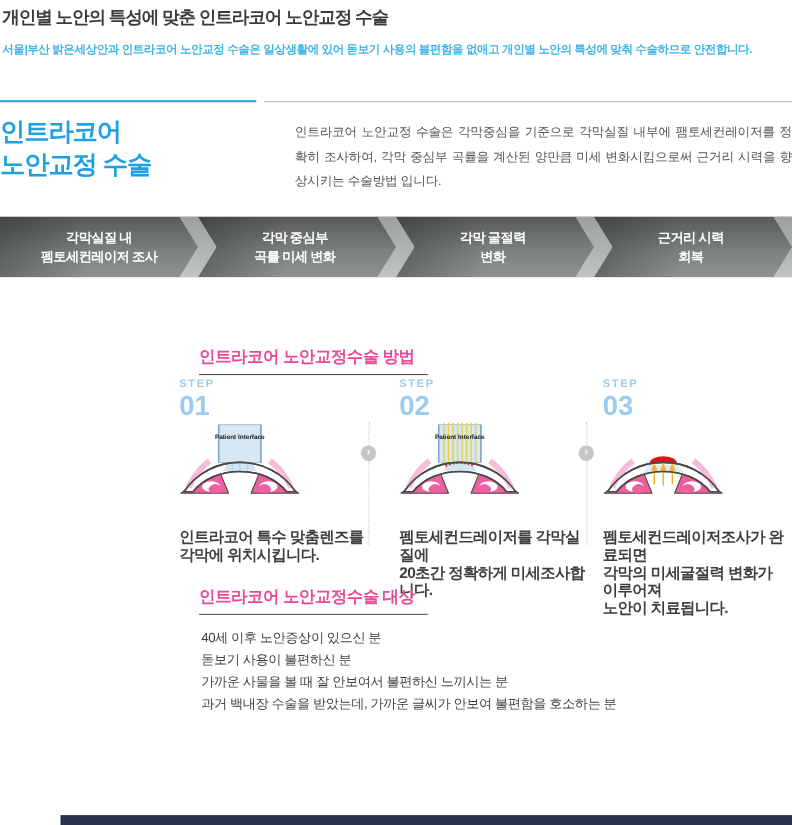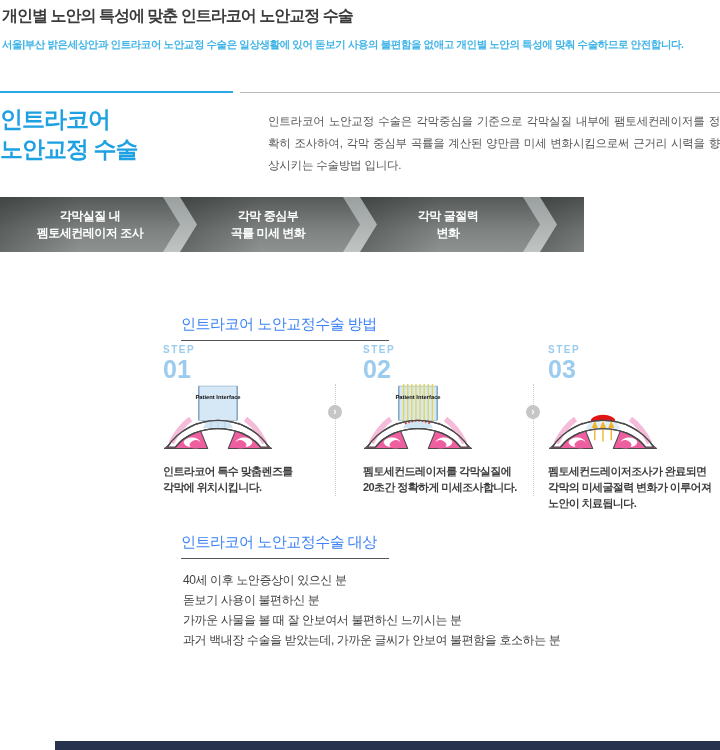--- a/index.html
+++ b/index.html
@@ -11,42 +11,42 @@
     color:#3b3b3b;letter-spacing:-1px;white-space:nowrap;}
   .page-subtitle{position:absolute;left:2px;top:38px;font-size:10.5px;font-weight:700;
     color:#41b5e7;letter-spacing:-0.4px;white-space:nowrap;}
   .rule-blue{position:absolute;left:0;top:91px;width:233px;height:2px;background:#2ba7e1;}
   .rule-gray{position:absolute;left:240px;top:92px;width:480px;height:1px;background:#bcbcbc;}
   .intro-heading{position:absolute;left:0;top:104px;font-size:23px;font-weight:700;
     color:#1ea1e2;line-height:30px;letter-spacing:-1px;}
   .intro-desc{position:absolute;left:268px;top:110px;width:452px;font-size:11.5px;
     line-height:22px;color:#555;text-align:justify;letter-spacing:-0.2px;font-weight:500;}
   
-  .band{position:absolute;left:0;top:197px;width:584px;height:55px;overflow:hidden;
-    background:linear-gradient(180deg,#565b5a 0%,#7e8382 60%,#8e9392 100%);}
+  .band{position:absolute;left:0;top:197px;width:720px;height:55px;overflow:hidden;
+    background:linear-gradient(180deg,#565b5a 0%,#7e8382 60%,#8e9392 100%);font-family:Liberation Serif, serif;}
   .seg-shade{position:absolute;top:0;height:100%;width:180px;
     background:linear-gradient(90deg,rgba(25,28,27,0.35),rgba(25,28,27,0) 45%);}
   .chev{position:absolute;top:0;height:100%;width:34px;
     background:linear-gradient(180deg,#9aa09f,#c0c5c4);
     clip-path:polygon(0 0,50% 0,100% 50%,50% 100%,0 100%,50% 50%);}
   .seg-text{position:absolute;top:50%;transform:translateY(-50%);width:180px;
     text-align:center;color:#ffffff;font-size:12px;font-weight:700;line-height:17px;
     letter-spacing:-0.5px;}
   
-  .sec-h{position:absolute;font-size:15px;font-weight:400;color:#3b82f6;
+  .sec-h{position:absolute;font-size:15px;font-weight:700;color:#ec4899;
     letter-spacing:-0.5px;border-bottom:1px solid #555;padding:0 12px 6px 0;}
   .method-h{left:181px;top:315px;}
   .aud-h{left:181px;top:533px;}
   
   .step-col{position:absolute;top:344px;width:170px;text-align:left;}
   .col1{left:163px;} .col2{left:363px;} .col3{left:548px;}
   .step-label{font-size:10px;font-weight:700;color:#9bcbee;letter-spacing:1.5px;line-height:12px;}
   .step-num{font-size:25px;font-weight:700;color:#9bcbee;line-height:26px;}
   .step-svg{margin-top:2px;}
-  .step-cap{margin-top:3px;font-size:11px;font-weight:700;color:#3e3e3e;
+  .step-cap{margin-top:19px;font-size:14px;font-weight:700;color:#3e3e3e;
     line-height:16px;letter-spacing:-0.6px;}
   
   .sep-line{position:absolute;top:384px;height:112px;width:0;border-left:1px dotted #cccccc;}
   .sep1{left:335px;} .sep2{left:533px;}
   .sep-circle{position:absolute;top:405px;width:14px;height:14px;border-radius:50%;
     background:#c6c6c6;color:#ffffff;font-size:10px;line-height:13px;text-align:center;
     font-weight:700;}
   .sepc1{left:328px;} .sepc2{left:526px;}
   
   .aud-list{position:absolute;left:183px;top:572px;font-size:12px;color:#3f3f3f;

